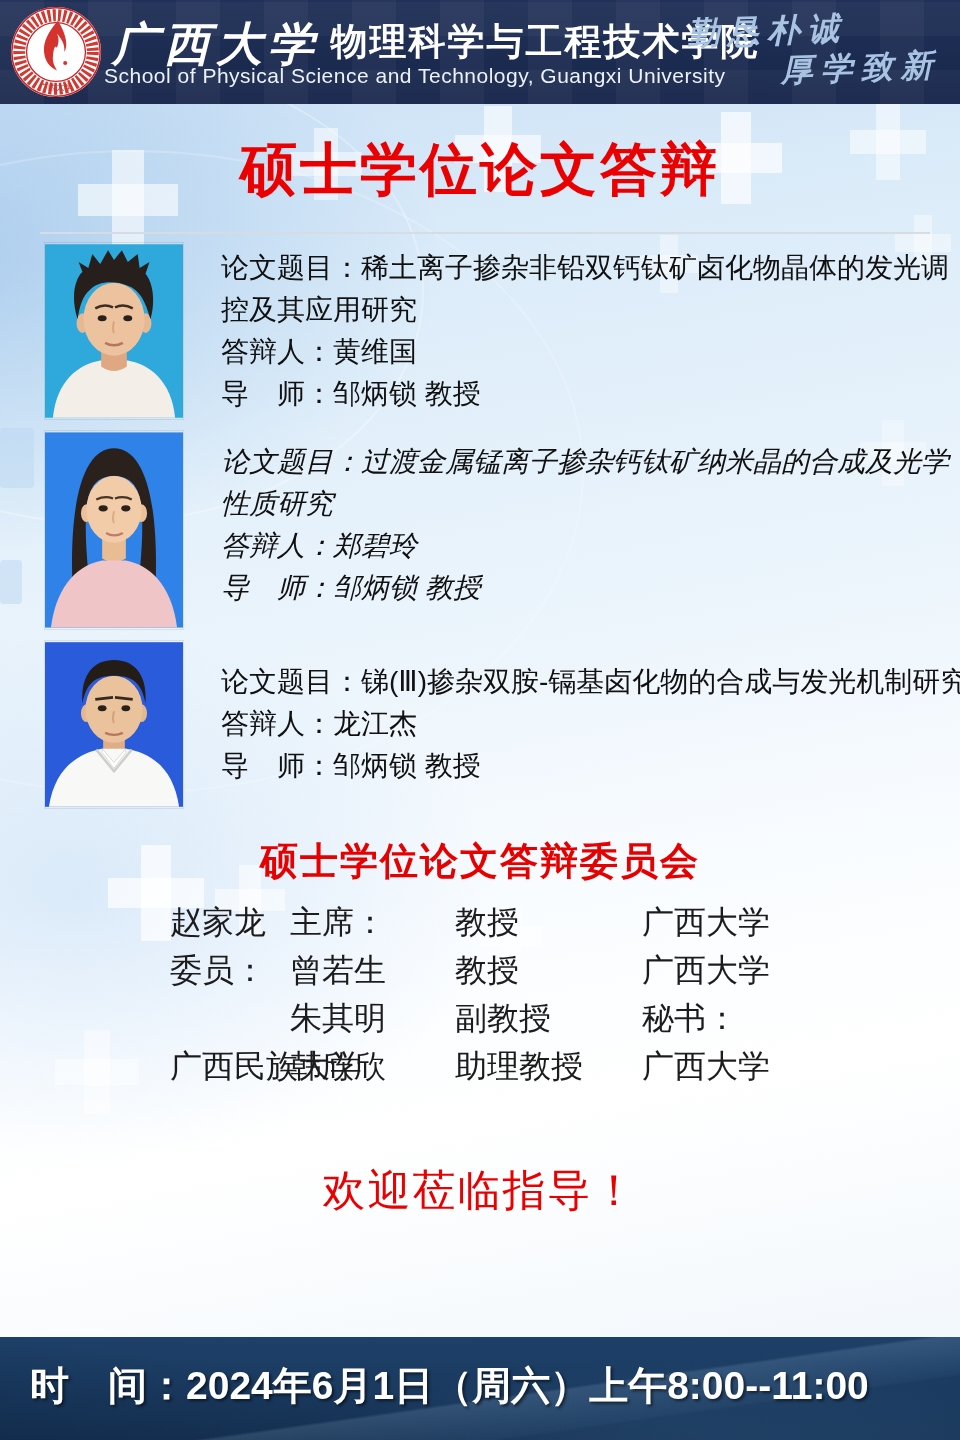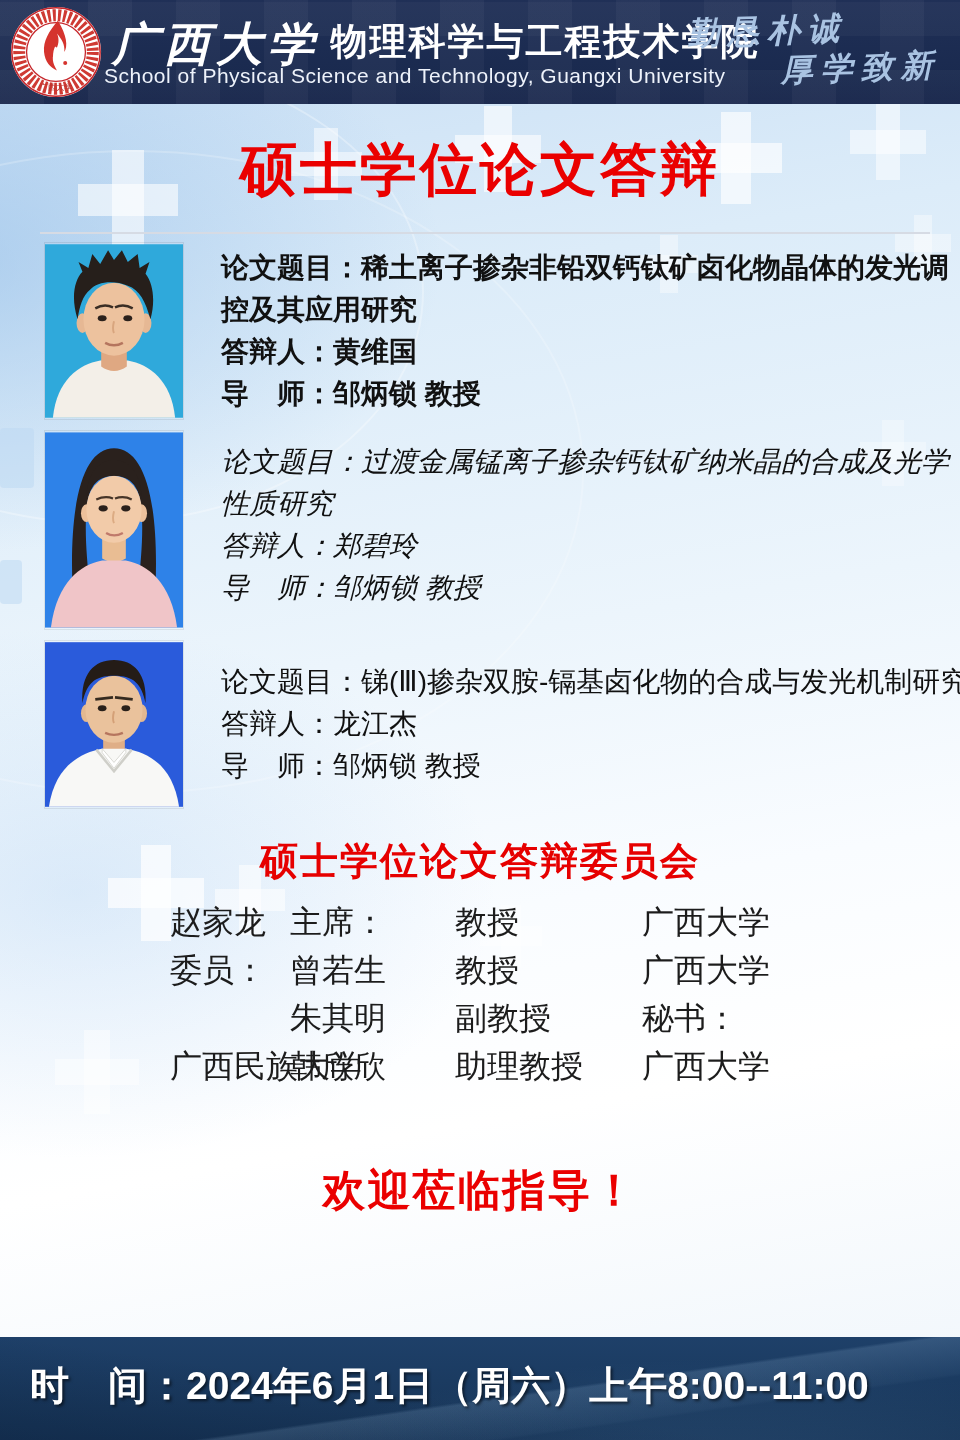--- a/index.html
+++ b/index.html
@@ -34,31 +34,31 @@
   
   .main-title{position:absolute;top:132px;left:0;width:960px;text-align:center;font-size:57px;font-weight:900;color:#ea0000;letter-spacing:3px;}
   .divider{position:absolute;top:232px;left:40px;width:890px;height:2px;background:#d6dbe4;}
 
   
   .student{position:absolute;left:45px;display:flex;}
   .photo{flex:0 0 auto;box-shadow:0 0 0 1px rgba(0,0,0,.08);}
   .photo svg{display:block;}
   .info{margin-left:38px;width:740px;font-size:28px;line-height:42px;color:#111;}
   .info p{margin:0;}
-  .s1{top:243px;font-weight:bold;} .s1 .info{padding-top:4px;}
+  .s1{top:243px;} .s1 .info{padding-top:4px;}
   .s2{top:431px;} .s2 .info{padding-top:10px;font-style:italic;}
   .s3{top:641px;} .s3 .info{padding-top:20px;}
   .nowrap{white-space:nowrap;}
 
   
   .committee-title{position:absolute;top:836px;left:0;width:960px;text-align:center;font-size:38px;font-weight:700;color:#e60000;letter-spacing:2px;}
   .committee{position:absolute;top:898px;left:170px;display:grid;grid-template-columns:120px 165px 187px auto;grid-auto-rows:48px;font-size:32px;color:#1c1c1c;}
   .committee span{display:block;line-height:48px;white-space:nowrap;}
 
-  .welcome{position:absolute;top:1162px;left:0;width:960px;text-align:center;font-size:43px;font-weight:700;color:#ea0000;letter-spacing:2px;}
+  .welcome{position:absolute;top:1162px;left:0;width:960px;text-align:center;font-size:43px;font-weight:400;color:#ea0000;letter-spacing:2px;}
 
   
   .bottom-bar{position:absolute;left:0;top:1337px;width:960px;height:160px;
     background:
       radial-gradient(ellipse 800px 300px at 75% 135%, rgba(100,150,200,.28), rgba(100,150,200,0) 65%),
       linear-gradient(172deg, rgba(255,255,255,0) 44%, rgba(170,205,235,.16) 45%, rgba(170,205,235,.04) 58%, rgba(255,255,255,0) 59%),
       linear-gradient(8deg, rgba(10,30,58,.55) 0%, rgba(10,30,58,.25) 30%, rgba(10,30,58,0) 55%),
       linear-gradient(180deg,#1e4069 0%,#183659 55%,#132c4d 100%);}
   .foot-line{position:absolute;left:30px;white-space:nowrap;font-size:39px;font-weight:bold;color:#ffffff;text-shadow:2px 2px 3px rgba(0,0,0,.55);}
   .foot-time{top:22px;}

